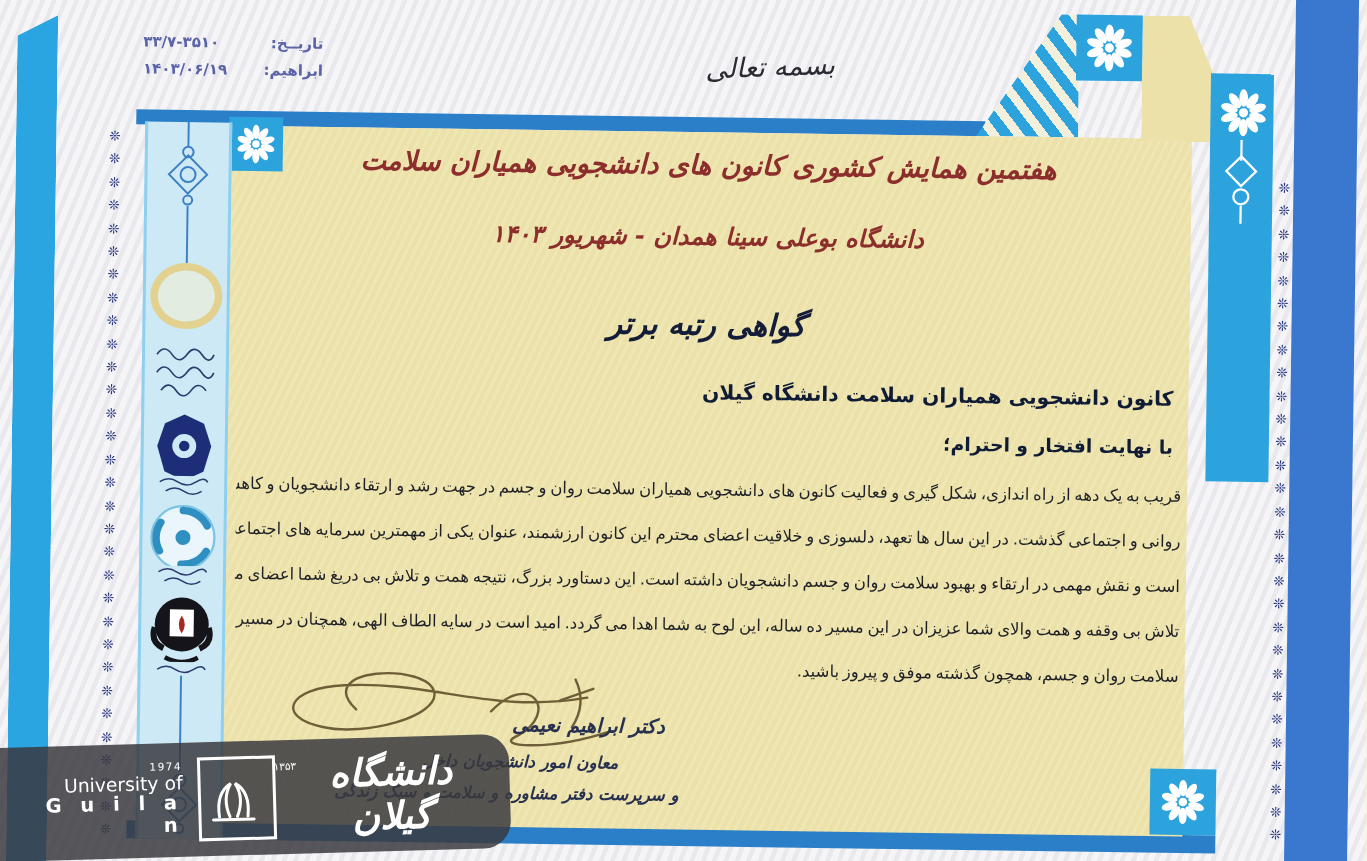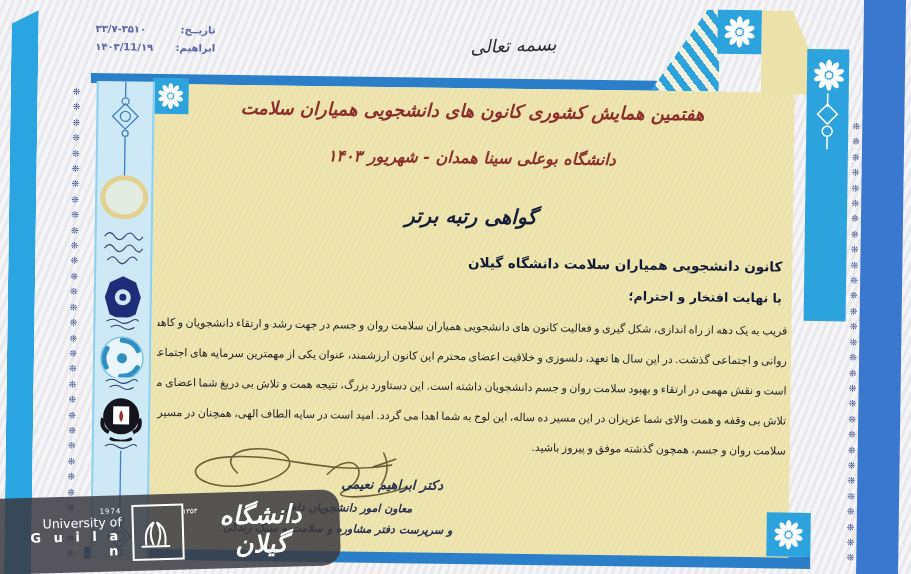--- a/index.html
+++ b/index.html
@@ -277,21 +277,21 @@
       </svg>
     </div>
 
     <div class="meta fa">
       <div class="meta-row">
         <span>تاریــخ:</span>
         <span class="meta-value">۳۳/۷-۳۵۱۰</span>
       </div>
       <div class="meta-row">
         <span>ابراهیم:</span>
-        <span class="meta-value">۱۴۰۳/11/۱۹</span>
+        <span class="meta-value">۱۴۰۳/۰۶/۱۹</span>
       </div>
     </div>
 
     <div class="bismillah fa">بسمه تعالی</div>
     <div class="title1 fa">هفتمین همایش کشوری کانون های دانشجویی همیاران سلامت</div>
     <div class="title2 fa">دانشگاه بوعلی سینا همدان - شهریور ۱۴۰۳</div>
     <div class="cert-title fa">گواهی رتبه برتر</div>
     <div class="recipient fa">کانون دانشجویی همیاران سلامت دانشگاه گیلان</div>
     <div class="salutation fa">با نهایت افتخار و احترام؛</div>
 

